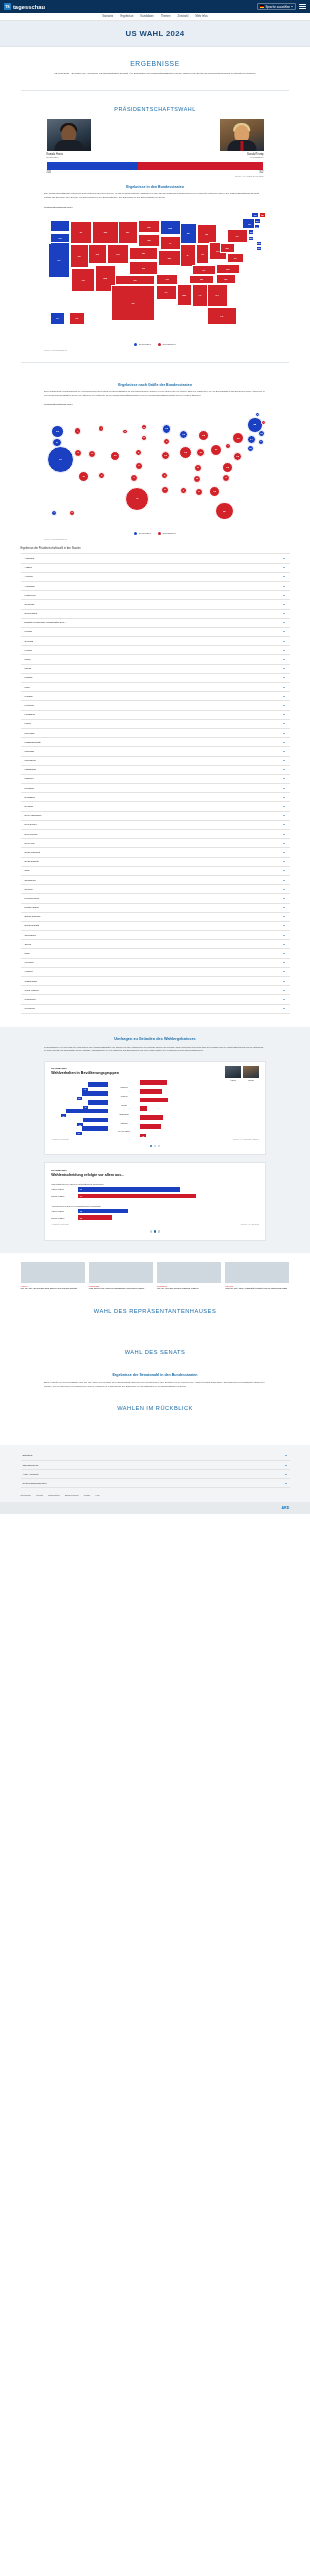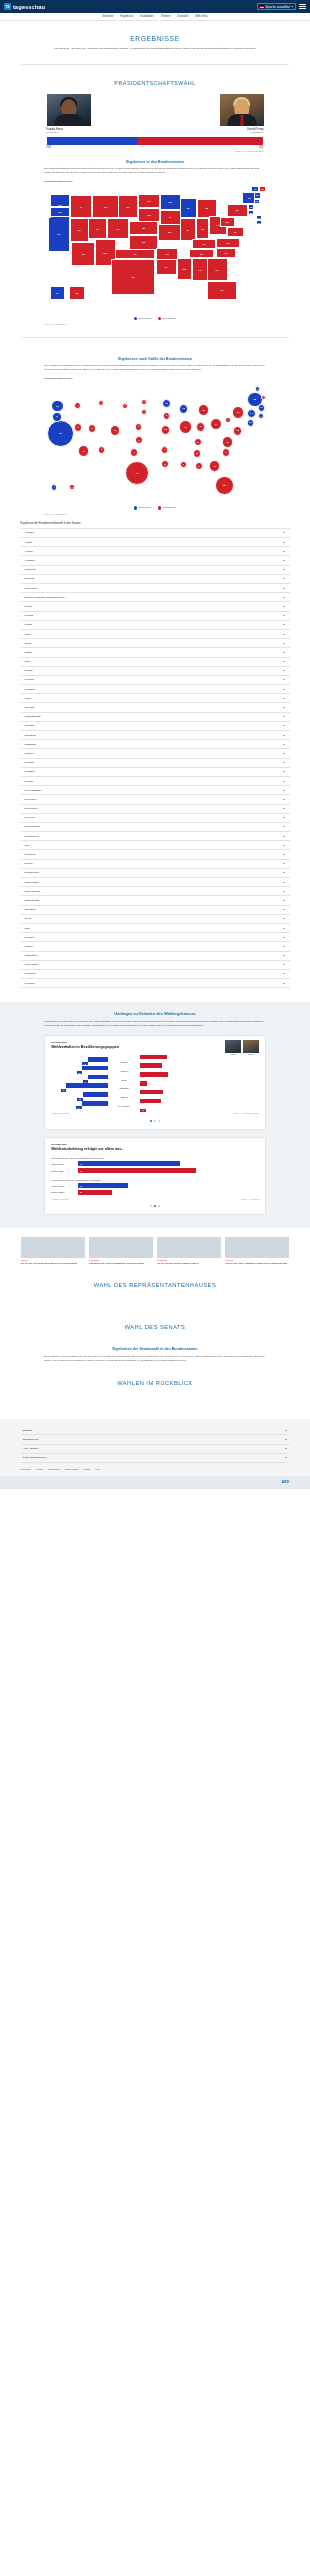--- a/index.html
+++ b/index.html
@@ -228,20 +228,23 @@
 
   <div class="navbar">
     <a href="#">Startseite</a>
     <a href="#">Ergebnisse</a>
     <a href="#">Kandidaten</a>
     <a href="#">Themen</a>
     <a href="#">Zeitstrahl</a>
     <a href="#">Mehr Infos</a>
   </div>
 
+  <div class="title-band">
+    <h1>US WAHL 2024</h1>
+  </div>
 
   <div class="section-head">
     <h2>ERGEBNISSE</h2>
     <p class="section-sub">US-Wahl 2024 - So haben die Amerikaner US-Bundesstaaten gewählt. Alle Ergebnisse der Präsidentschaftswahl und der Wahlen zum Senat und Repräsentantenhaus in interaktiven Grafiken.</p>
   </div>
 
   <div class="divider"></div>
 
   <div class="pres-head">
     <h3>PRÄSIDENTSCHAFTSWAHL</h3>

